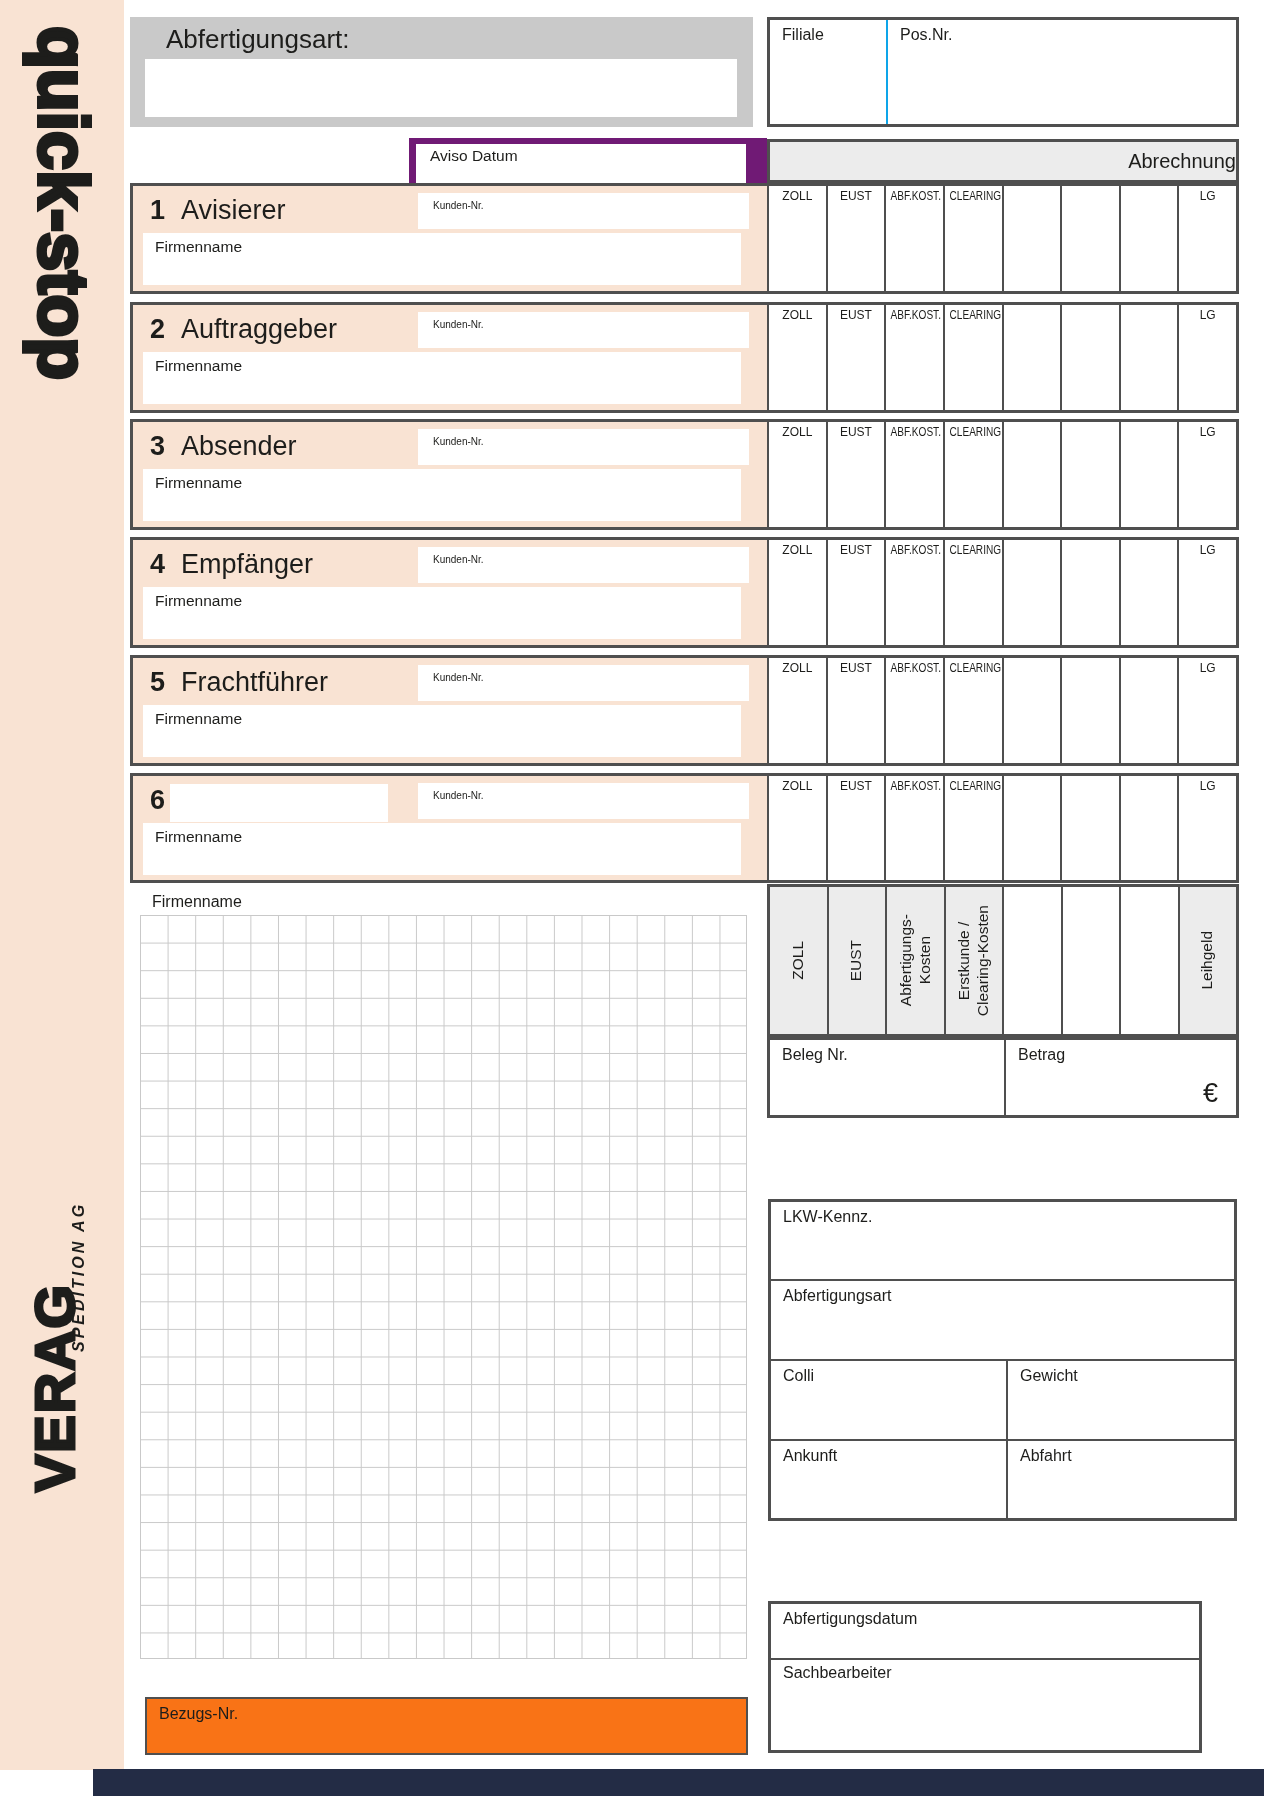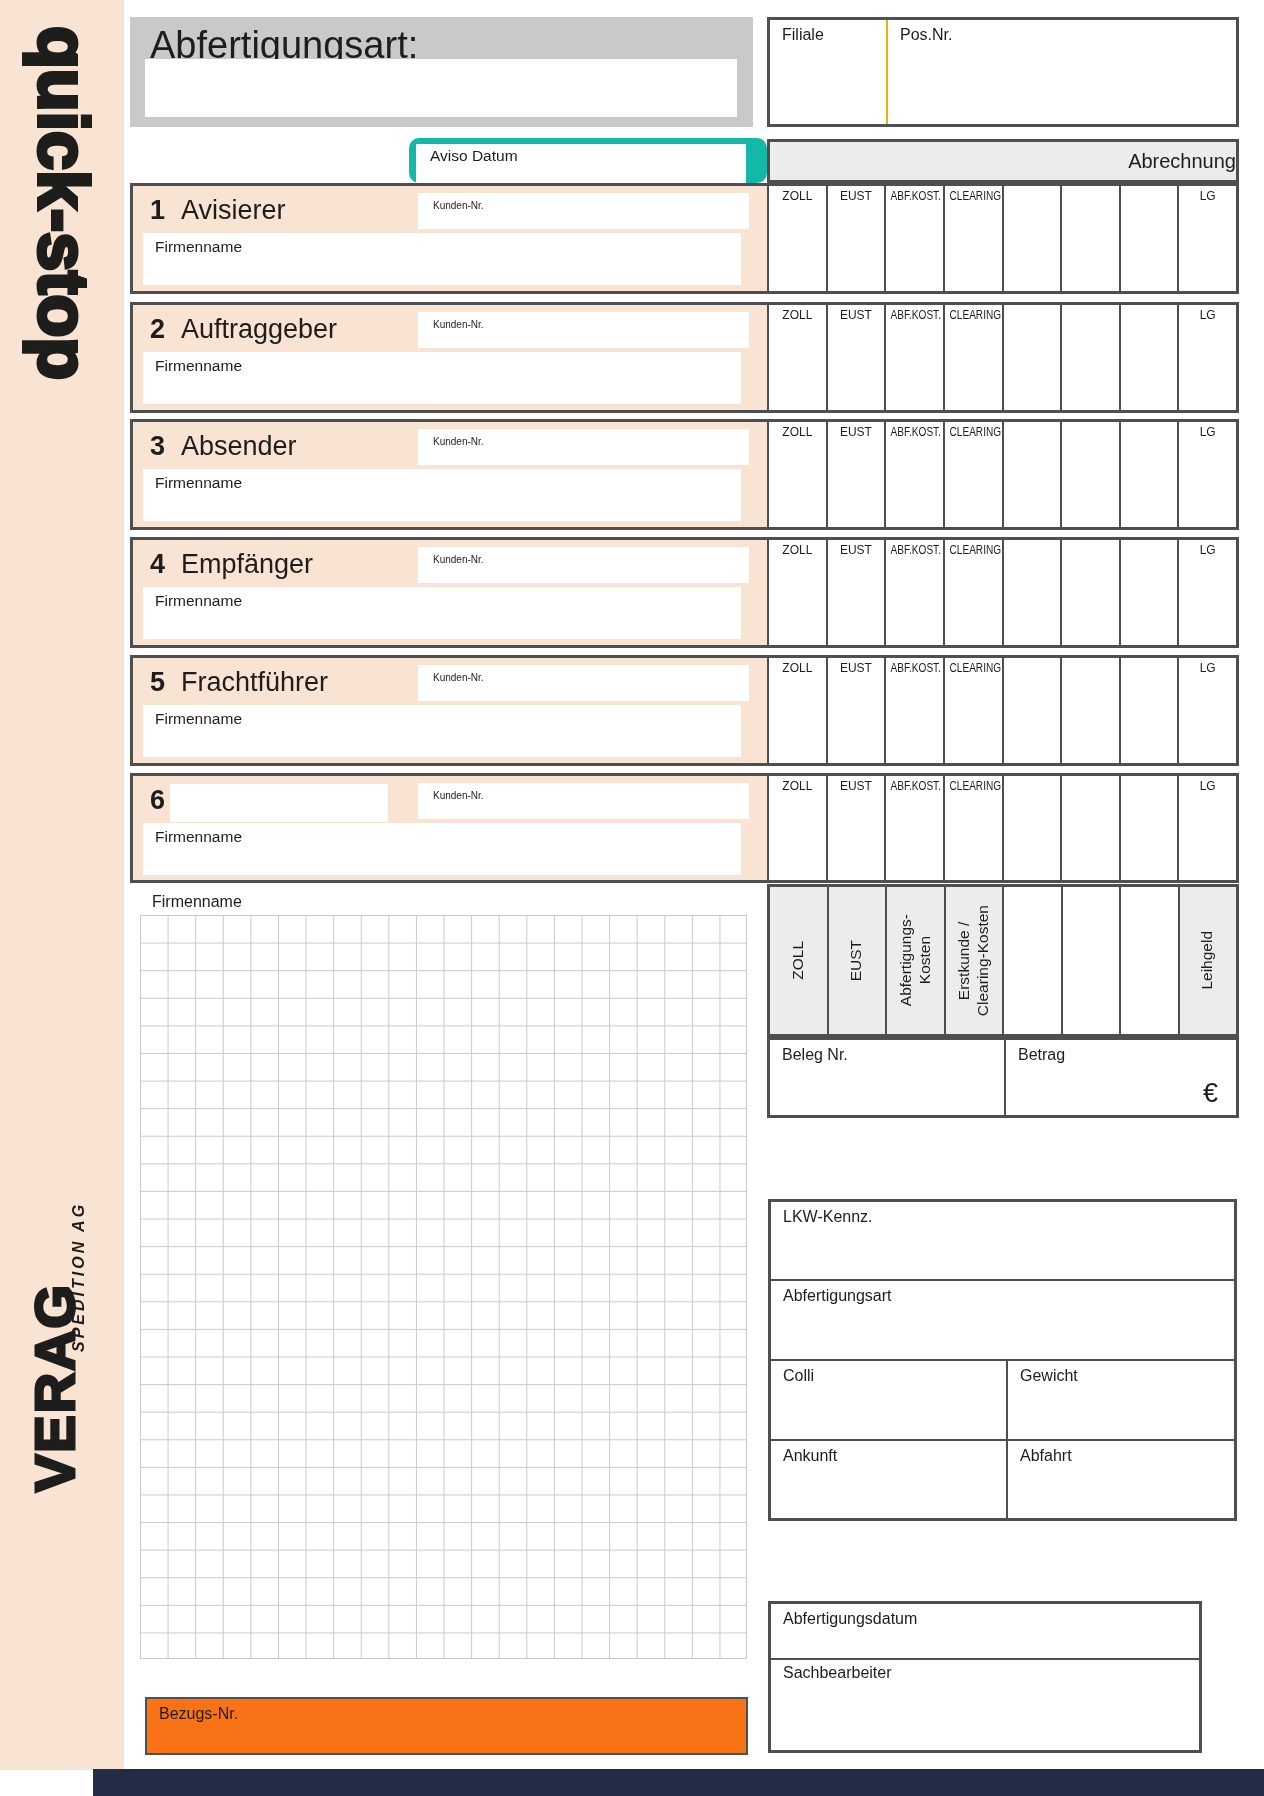--- a/index.html
+++ b/index.html
@@ -18,31 +18,31 @@
          -webkit-text-stroke:3px #1d1d1b;white-space:nowrap;}
   .companySub{position:absolute;left:70px;top:1352px;width:200px;
          transform:rotate(-90deg);transform-origin:0 0;
          font-size:16px;font-weight:bold;font-style:italic;letter-spacing:3px;white-space:nowrap;}
 
   .footerBar{position:absolute;left:93px;top:1769px;width:1171px;height:27px;background:#232c45;}
   .bordered{border:3px solid #4f4f4f;box-sizing:border-box;background:#fff;}
 
   
   .abfartBox{position:absolute;left:130px;top:17px;width:623px;height:110px;background:#c9c9c9;}
-  .abfartLbl{position:absolute;left:20px;top:7px;font-size:38px;}
+  .abfartLbl{position:absolute;left:36px;top:7px;font-size:26px;}
   .abfartInput{position:absolute;left:15px;top:42px;width:592px;height:58px;background:#fff;}
 
   
   .filialeBox{position:absolute;left:767px;top:17px;width:472px;height:110px;}
-  .filialeCell{position:absolute;left:0;top:0;width:118px;height:100%;border-right:2px solid #eab308;box-sizing:border-box;}
+  .filialeCell{position:absolute;left:0;top:0;width:118px;height:100%;border-right:2px solid #0ea5e9;box-sizing:border-box;}
   .posCell{position:absolute;left:118px;top:0;right:0;height:100%;}
   .cellLbl{position:absolute;left:12px;top:6px;font-size:16px;}
 
   
-  .avisoBox{position:absolute;left:409px;top:138px;width:358px;height:45px;background:#14b8a6;border-radius:10px;}
+  .avisoBox{position:absolute;left:409px;top:138px;width:358px;height:45px;background:#701a75;}
   .avisoInput{position:absolute;left:7px;top:6px;right:21px;bottom:0;background:#fff;}
   .avisoLbl{position:absolute;left:14px;top:3px;font-size:15.5px;}
 
   
   .abrHead{position:absolute;left:767px;top:139px;width:472px;height:44px;background:#ececec;
            border:3px solid #4f4f4f;box-sizing:border-box;text-align:right;font-size:20px;line-height:38px;}
 
   
   .row{position:absolute;left:130px;width:1109px;height:111px;background:#f9e3d3;
        border:3px solid #4f4f4f;box-sizing:border-box;}

